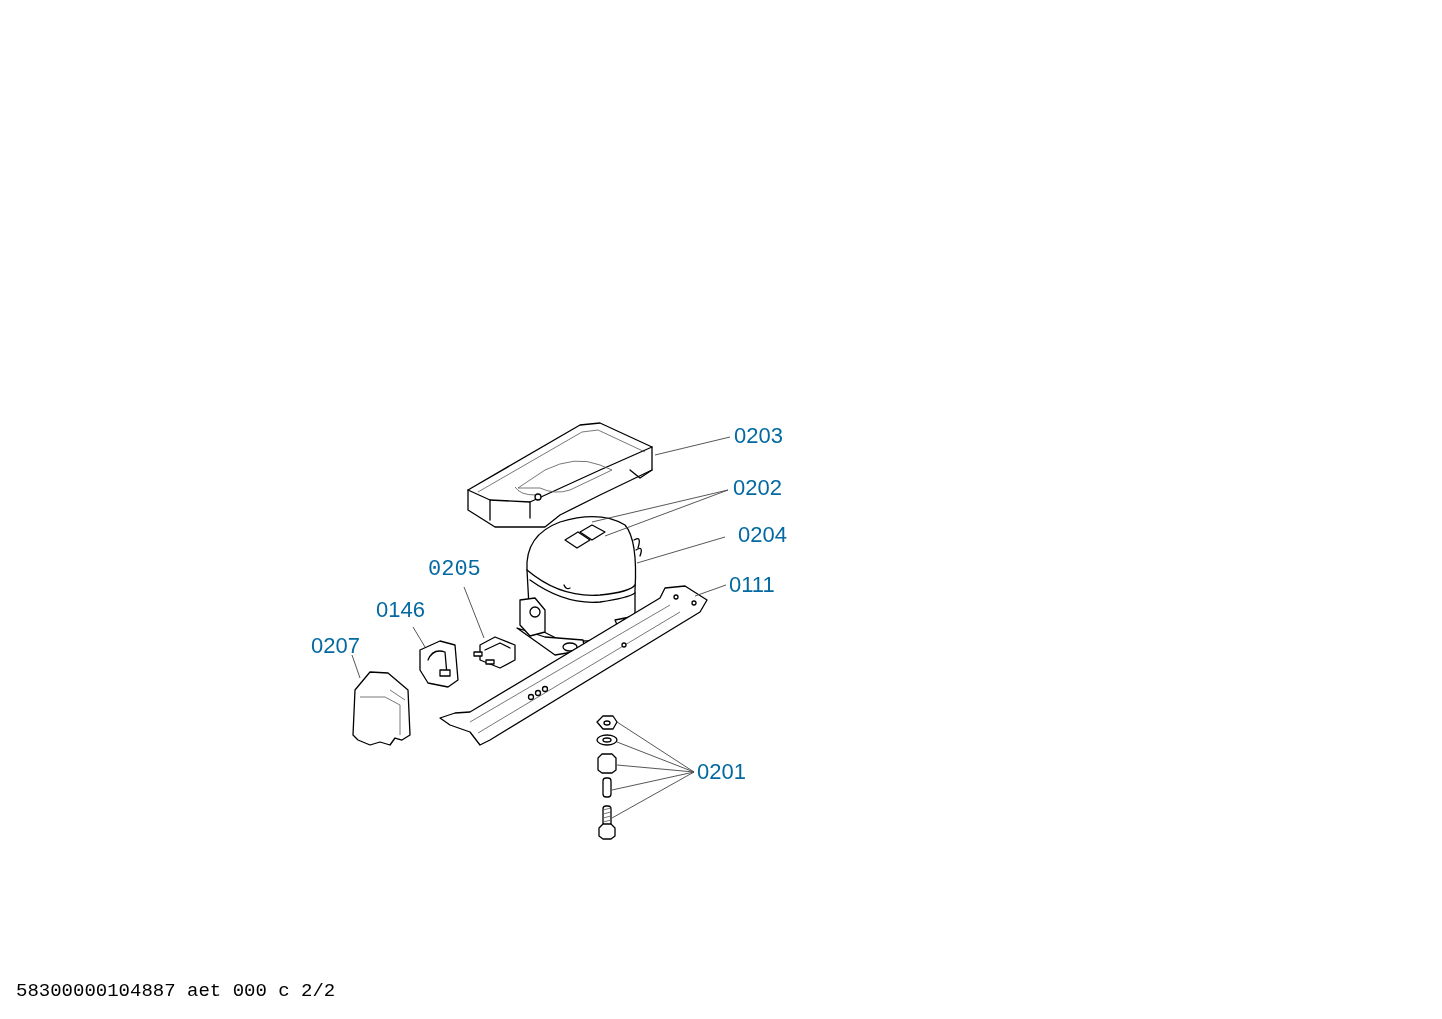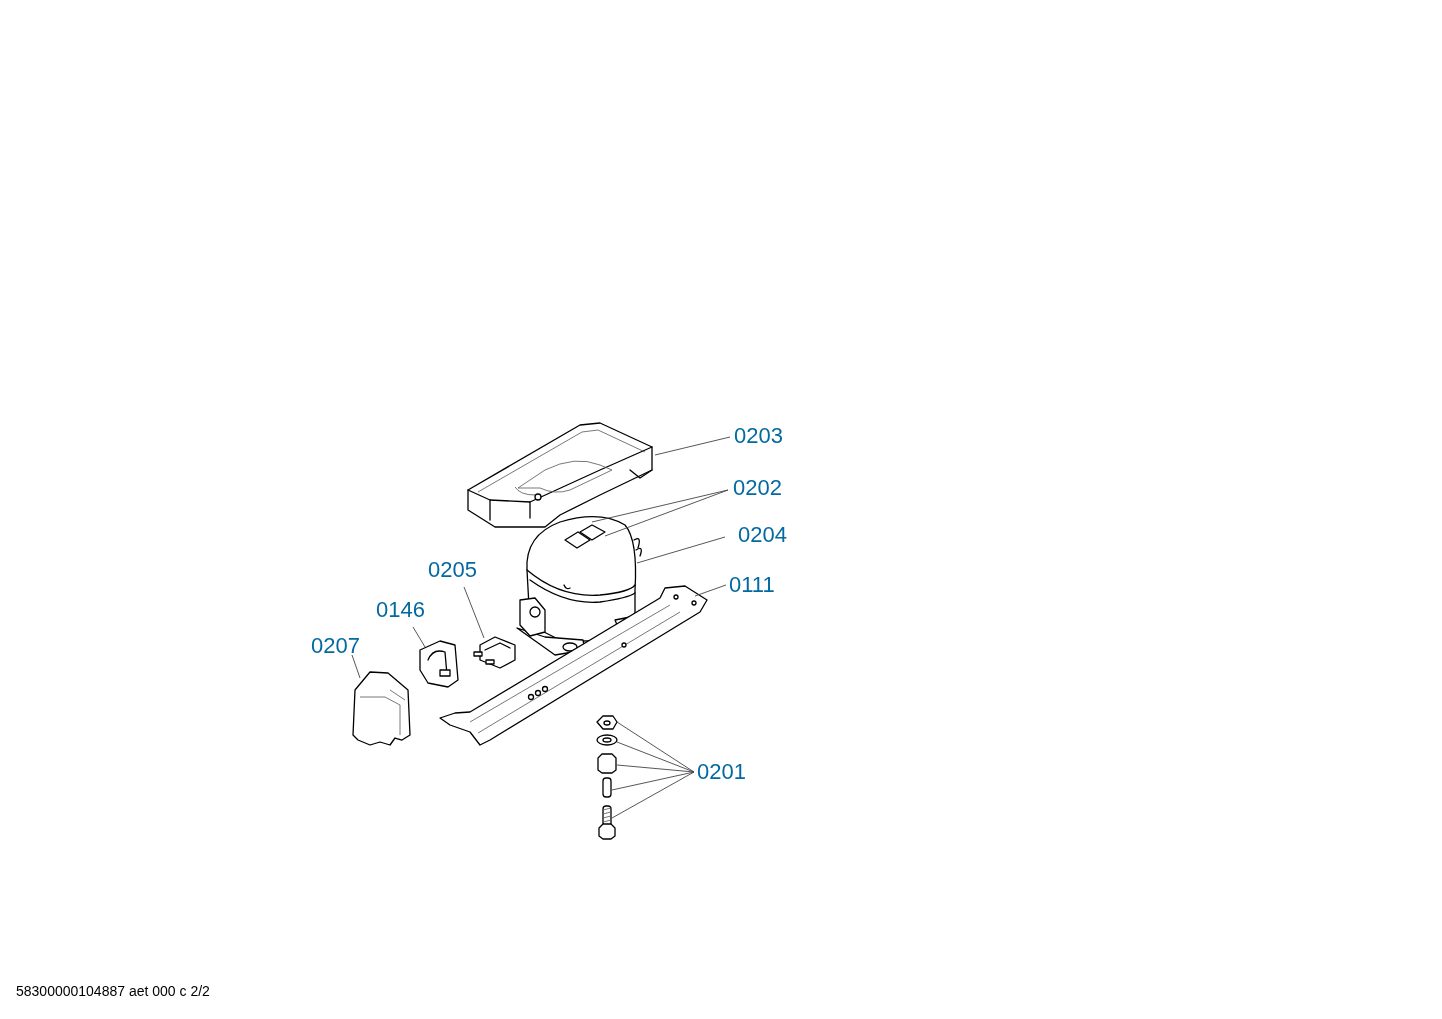--- a/index.html
+++ b/index.html
@@ -1,19 +1,19 @@
 <!DOCTYPE html>
 <html><head>
 <meta charset="utf-8">
 <style>
   html, body { margin:0; padding:0; background:#ffffff; }
   body { width:1442px; height:1019px; position:relative; overflow:hidden; font-family:"Liberation Sans", sans-serif; color:#000; }
   #drawing { position:absolute; left:0; top:0; width:1442px; height:1019px; }
   .lbl { position:absolute; font-size:22px; line-height:20px; font-family:"Liberation Sans", sans-serif; color:#0369a1; white-space:nowrap; }
-  .footer { position:absolute; left:16px; top:981px; font-size:14px; line-height:20px; font-family:Liberation Sans, sans-serif; }
+  .footer { position:absolute; left:16px; top:981px; font-size:19px; line-height:20px; font-family:Liberation Mono, monospace; }
   svg .ln { fill:none; stroke:#000; stroke-width:1.3; stroke-linejoin:round; stroke-linecap:round; }
   svg .thin { fill:none; stroke:#555; stroke-width:0.8; }
   svg .part { fill:#fff; stroke:#000; stroke-width:1.3; stroke-linejoin:round; }
   svg .leader { stroke:#444; stroke-width:0.9; fill:none; }
 </style>
 </head>
 <body>
 
 <svg id="drawing" viewBox="0 0 1442 1019" xmlns="http://www.w3.org/2000/svg">
 
@@ -108,18 +108,18 @@
     <line class="leader" x1="617" y1="765" x2="694" y2="772"></line>
     <line class="leader" x1="612" y1="790" x2="694" y2="772"></line>
     <line class="leader" x1="612" y1="818" x2="694" y2="772"></line>
   </g>
 </svg>
 
 <div class="lbl" style="left:734px; top:426px;">0203</div>
 <div class="lbl" style="left:733px; top:478px;text-align:center;">0202</div>
 <div class="lbl" style="left:730px; top:525px;margin-left:8px;">0204</div>
 <div class="lbl" style="left:729px; top:575px;">0111</div>
-<div class="lbl" style="left:428px; top:560px;">0205</div>
+<div class="lbl" style="left:428px; top:560px;font-family:Liberation Mono, monospace;">0205</div>
 <div class="lbl" style="left:376px; top:600px;">0146</div>
 <div class="lbl" style="left:311px; top:636px;">0207</div>
 <div class="lbl" style="left:697px; top:762px;text-align:right;">0201</div>
 
 <div class="footer">58300000104887 aet 000 c 2/2</div>
 
 </body></html>

